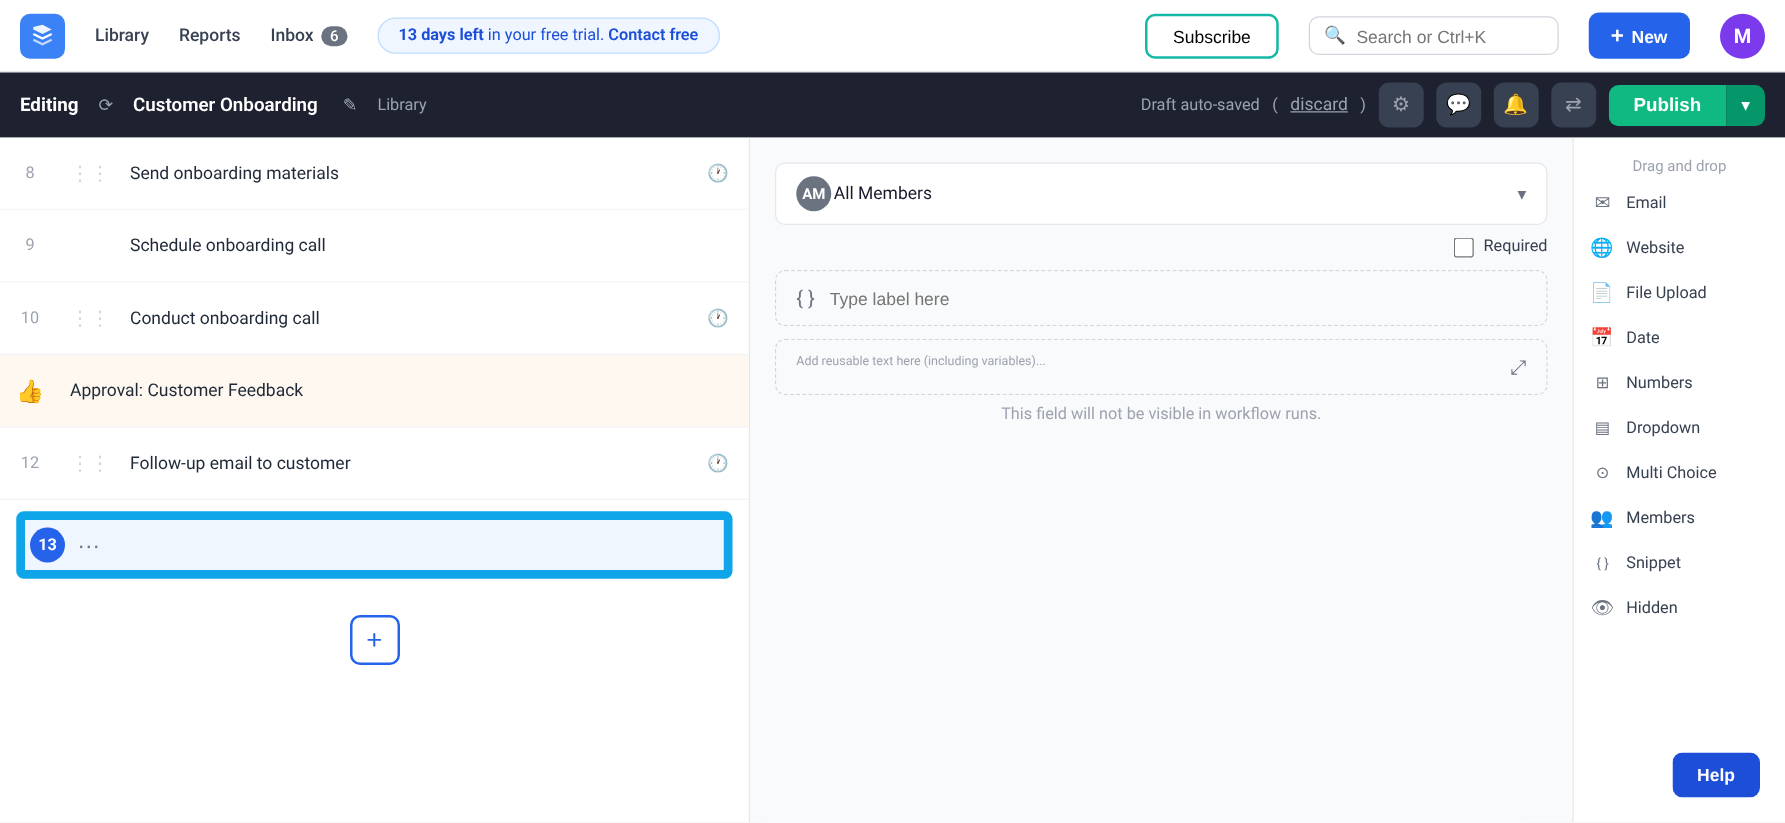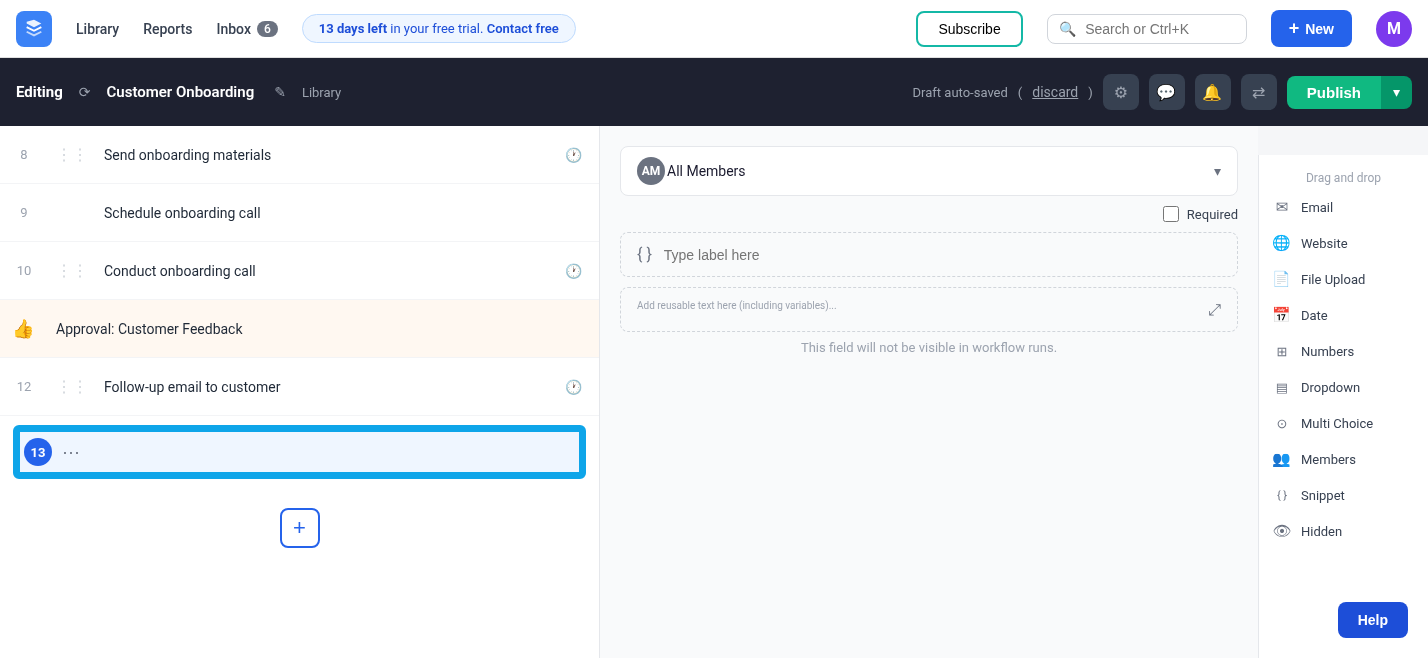--- a/index.html
+++ b/index.html
@@ -21,21 +21,21 @@
     .trial-banner span.bold { font-weight: 700; }
     .trial-banner a { color: #1d4ed8; font-weight: 600; }
     .subscribe-btn { border: 2px solid #14b8a6; background: #fff; border-radius: 8px; padding: 8px 20px; font-size: 14px; font-weight: 500; cursor: pointer; white-space: nowrap; }
     .search-box { display: flex; align-items: center; border: 1px solid #d1d5db; border-radius: 8px; padding: 6px 12px; gap: 8px; background: #fff; min-width: 200px; color: #9ca3af; }
     .new-btn { display: flex; align-items: center; gap: 6px; background: #2563eb; color: #fff; border: none; border-radius: 8px; padding: 8px 18px; font-size: 14px; font-weight: 600; cursor: pointer; }
     .avatar { width: 36px; height: 36px; border-radius: 50%; background: #7c3aed; color: #fff; display: flex; align-items: center; justify-content: center; font-weight: 700; font-size: 16px; flex-shrink: 0; }
     .nav-spacer { flex: 1; }
 
     
     .secondary-nav {
-      display: flex; align-items: center; height: 68px;
+      display: flex; align-items: center; height: 52px;
       background: #1e2130; color: #fff;
       padding: 0 16px; gap: 16px;
     }
     .editing-label { font-weight: 700; font-size: 15px; color: #fff; }
     .workflow-name { font-size: 15px; font-weight: 600; color: #fff; }
     .edit-icon { color: #9ca3af; cursor: pointer; margin-left: 4px; }
     .library-label { font-size: 13px; color: #9ca3af; }
     .secondary-nav-right { margin-left: auto; display: flex; align-items: center; gap: 10px; }
     .draft-text { font-size: 13px; color: #9ca3af; }
     .discard-link { color: #9ca3af; text-decoration: underline; cursor: pointer; }
@@ -62,35 +62,35 @@
 
     .add-task-area { display: flex; align-items: center; justify-content: center; padding: 20px; }
     .add-task-btn { width: 40px; height: 40px; border: 2px solid #2563eb; border-radius: 8px; background: #fff; color: #2563eb; display: flex; align-items: center; justify-content: center; font-size: 22px; cursor: pointer; }
 
     
     .middle-panel { flex: 1; background: #f9fafb; overflow-y: auto; padding: 20px; }
     .assignee-row { display: flex; align-items: center; border: 1px solid #e5e7eb; border-radius: 8px; padding: 10px 16px; background: #fff; margin-bottom: 10px; gap: 2px; }
     .assignee-avatar { width: 28px; height: 28px; border-radius: 50%; background: #6b7280; color: #fff; display: flex; align-items: center; justify-content: center; font-size: 12px; font-weight: 700; }
     .assignee-name { flex: 1; font-size: 14px; }
     .chevron-down { color: #6b7280; }
-    .required-row { display: flex; align-items: center; justify-content: flex-end; gap: 8px; margin-bottom: 10px; }
+    .required-row { display: flex; align-items: flex-start; justify-content: flex-end; gap: 8px; margin-bottom: 10px; }
     .required-row input[type=checkbox] { width: 16px; height: 16px; }
     .required-label { font-size: 13px; color: #374151; }
 
     .label-field { display: flex; align-items: center; border: 1.5px dashed #d1d5db; border-radius: 8px; padding: 12px 16px; gap: 12px; margin-bottom: 10px; }
     .label-field input { flex: 1; border: none; outline: none; font-size: 14px; color: #9ca3af; background: transparent; }
     .code-icon { color: #6b7280; font-size: 16px; }
 
     .text-field { border: 1.5px dashed #d1d5db; border-radius: 8px; padding: 12px 16px; margin-bottom: 6px; display: flex; align-items: flex-start; justify-content: space-between; }
     .text-field-placeholder { color: #9ca3af; font-size: 10px; flex: 1; }
     .text-field-actions { color: #6b7280; font-size: 16px; cursor: pointer; }
     .invisible-note { text-align: center; color: #9ca3af; font-size: 13px; margin-top: 8px; }
 
     
-    .right-panel { width: 170px; background: #fff; border-left: 1px solid #e5e7eb; overflow-y: auto; flex-shrink: 0; padding-top: 8px; margin-top: 29px; }
+    .right-panel { width: 170px; background: #fff; border-left: 1px solid #e5e7eb; overflow-y: auto; flex-shrink: 0; padding-top: 8px; }
     .drag-drop-label { font-size: 12px; color: #9ca3af; padding: 8px 12px 4px; text-align: center; }
     .field-type-item { display: flex; align-items: center; gap: 10px; padding: 9px 14px; cursor: pointer; font-size: 13px; color: #374151; }
     .field-type-icon { width: 18px; height: 18px; flex-shrink: 0; color: #6b7280; display: flex; align-items: center; justify-content: center; font-size: 15px; }
 
     .help-btn { position: fixed; bottom: 20px; right: 20px; background: #1d4ed8; color: #fff; border: none; border-radius: 8px; padding: 10px 20px; font-size: 14px; font-weight: 600; cursor: pointer; }
 
     
     .right-panel::-webkit-scrollbar { width: 6px; }
     .right-panel::-webkit-scrollbar-thumb { background: #d1d5db; border-radius: 3px; }
     .left-panel::-webkit-scrollbar { width: 4px; }

